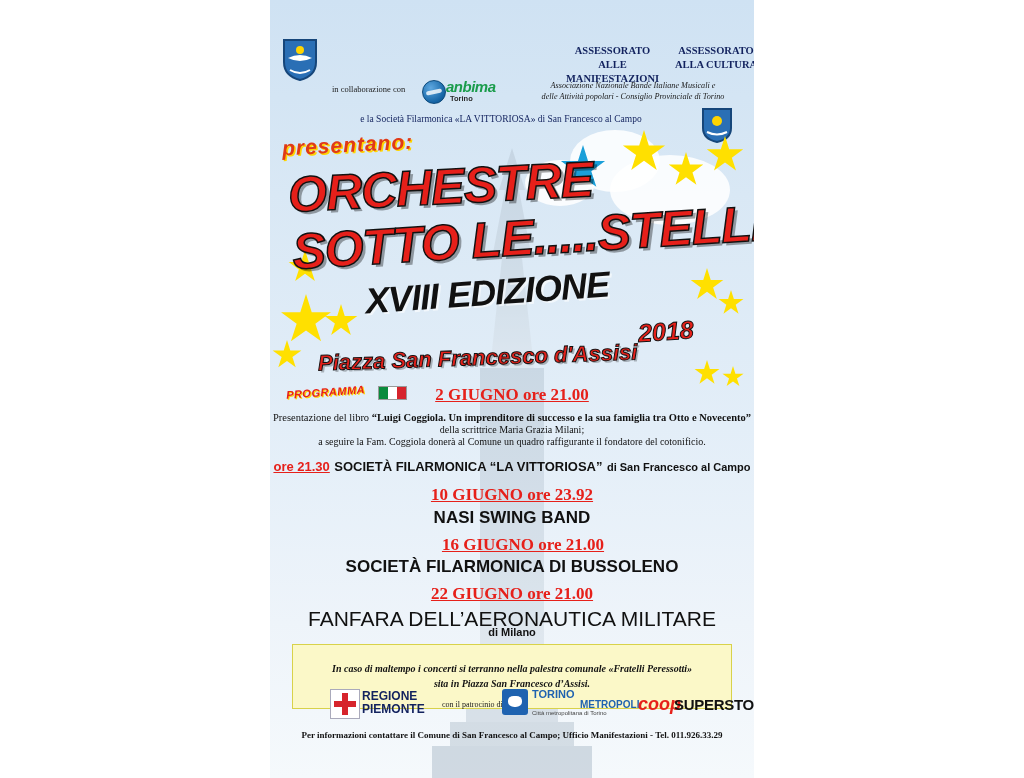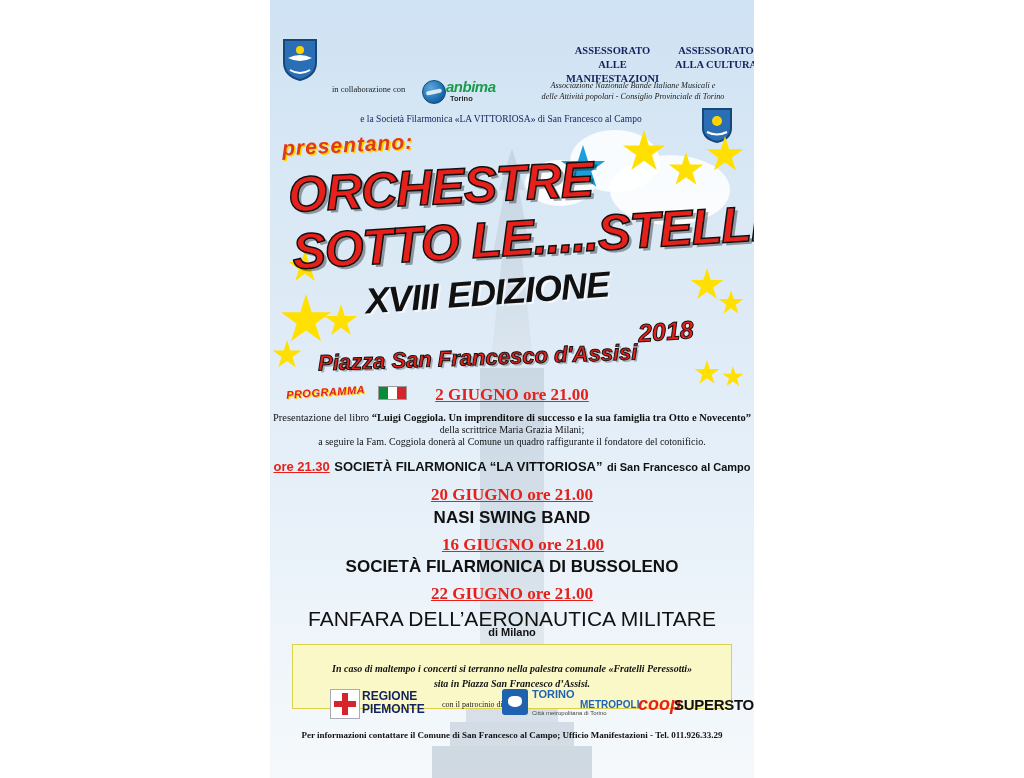--- a/index.html
+++ b/index.html
@@ -533,21 +533,21 @@
     </div>
     <div class="center-line p-l2">della scrittrice Maria Grazia Milani;</div>
     <div class="center-line p-l3">a seguire la Fam. Coggiola donerà al Comune un quadro raffigurante il fondatore del cotonificio.</div>
 
     <div class="ore2130">
       <span class="t">ore 21.30</span>
       <span class="b">SOCIETÀ FILARMONICA “LA VITTORIOSA”</span>
       <span class="s">di San Francesco al Campo</span>
     </div>
 
-    <div class="date-red d2">20 GIUGNO ore 21.00</div>
+    <div class="date-red d2">10 GIUGNO ore 23.92</div>
     <div class="center-line b2">NASI SWING BAND</div>
 
     <div class="date-red d3">16 GIUGNO ore 21.00</div>
     <div class="center-line b3">SOCIETÀ FILARMONICA DI BUSSOLENO</div>
 
     <div class="date-red d4">22 GIUGNO ore 21.00</div>
     <div class="center-line b4">FANFARA DELL’AERONAUTICA MILITARE</div>
     <div class="center-line b4b">di Milano</div>
 
     <div class="note">

